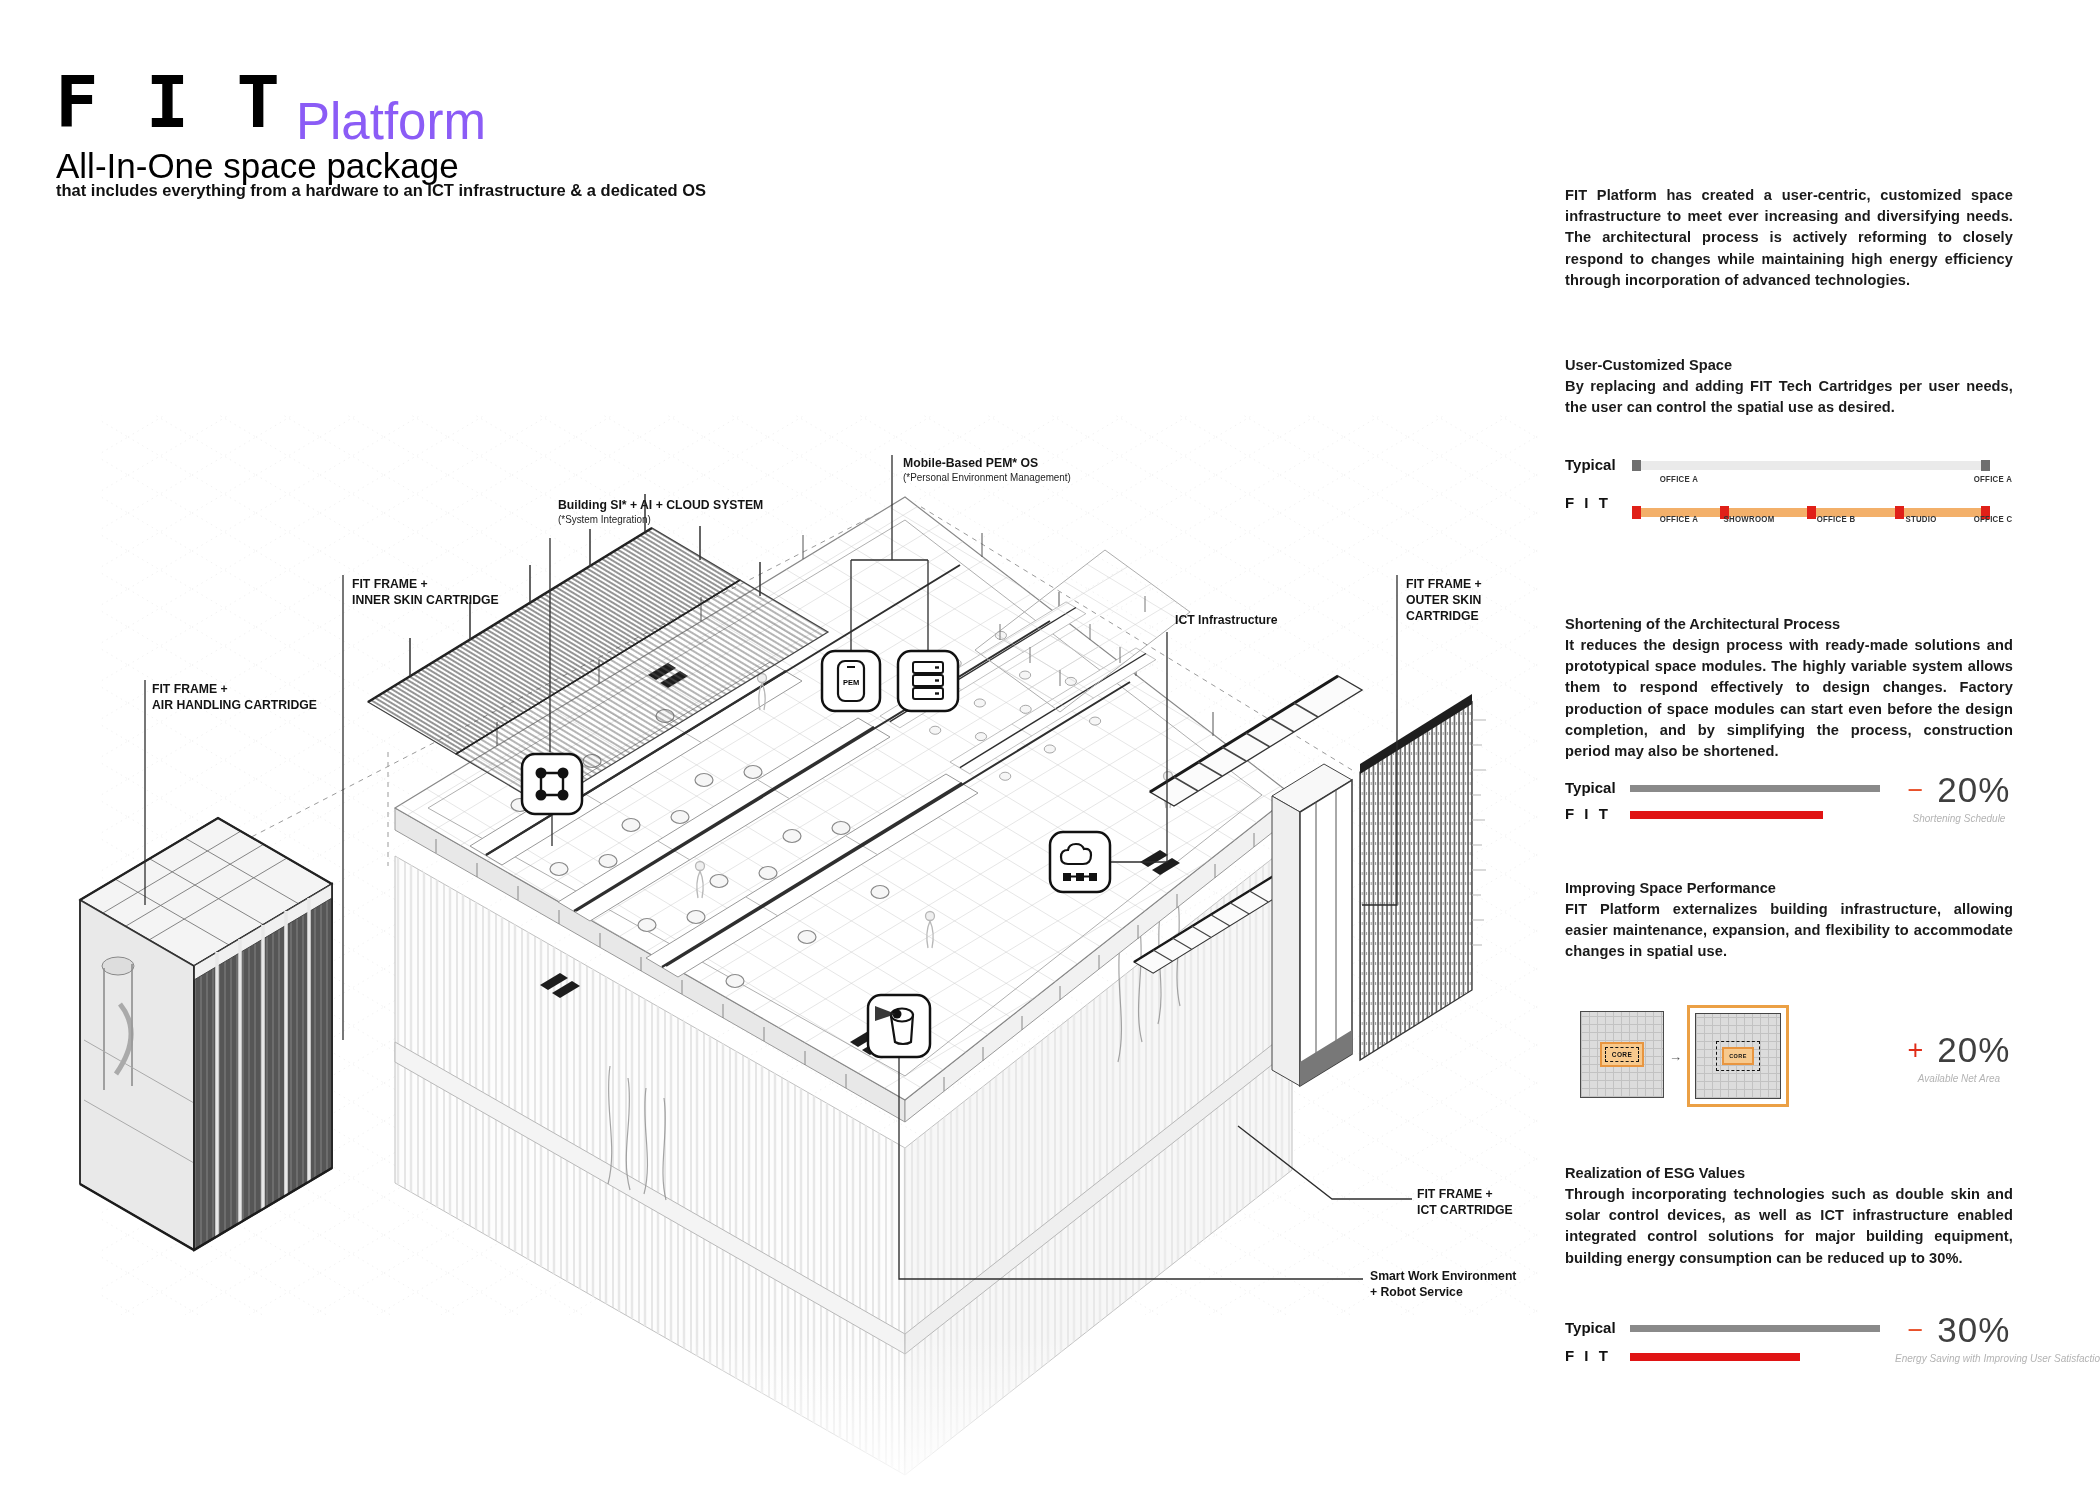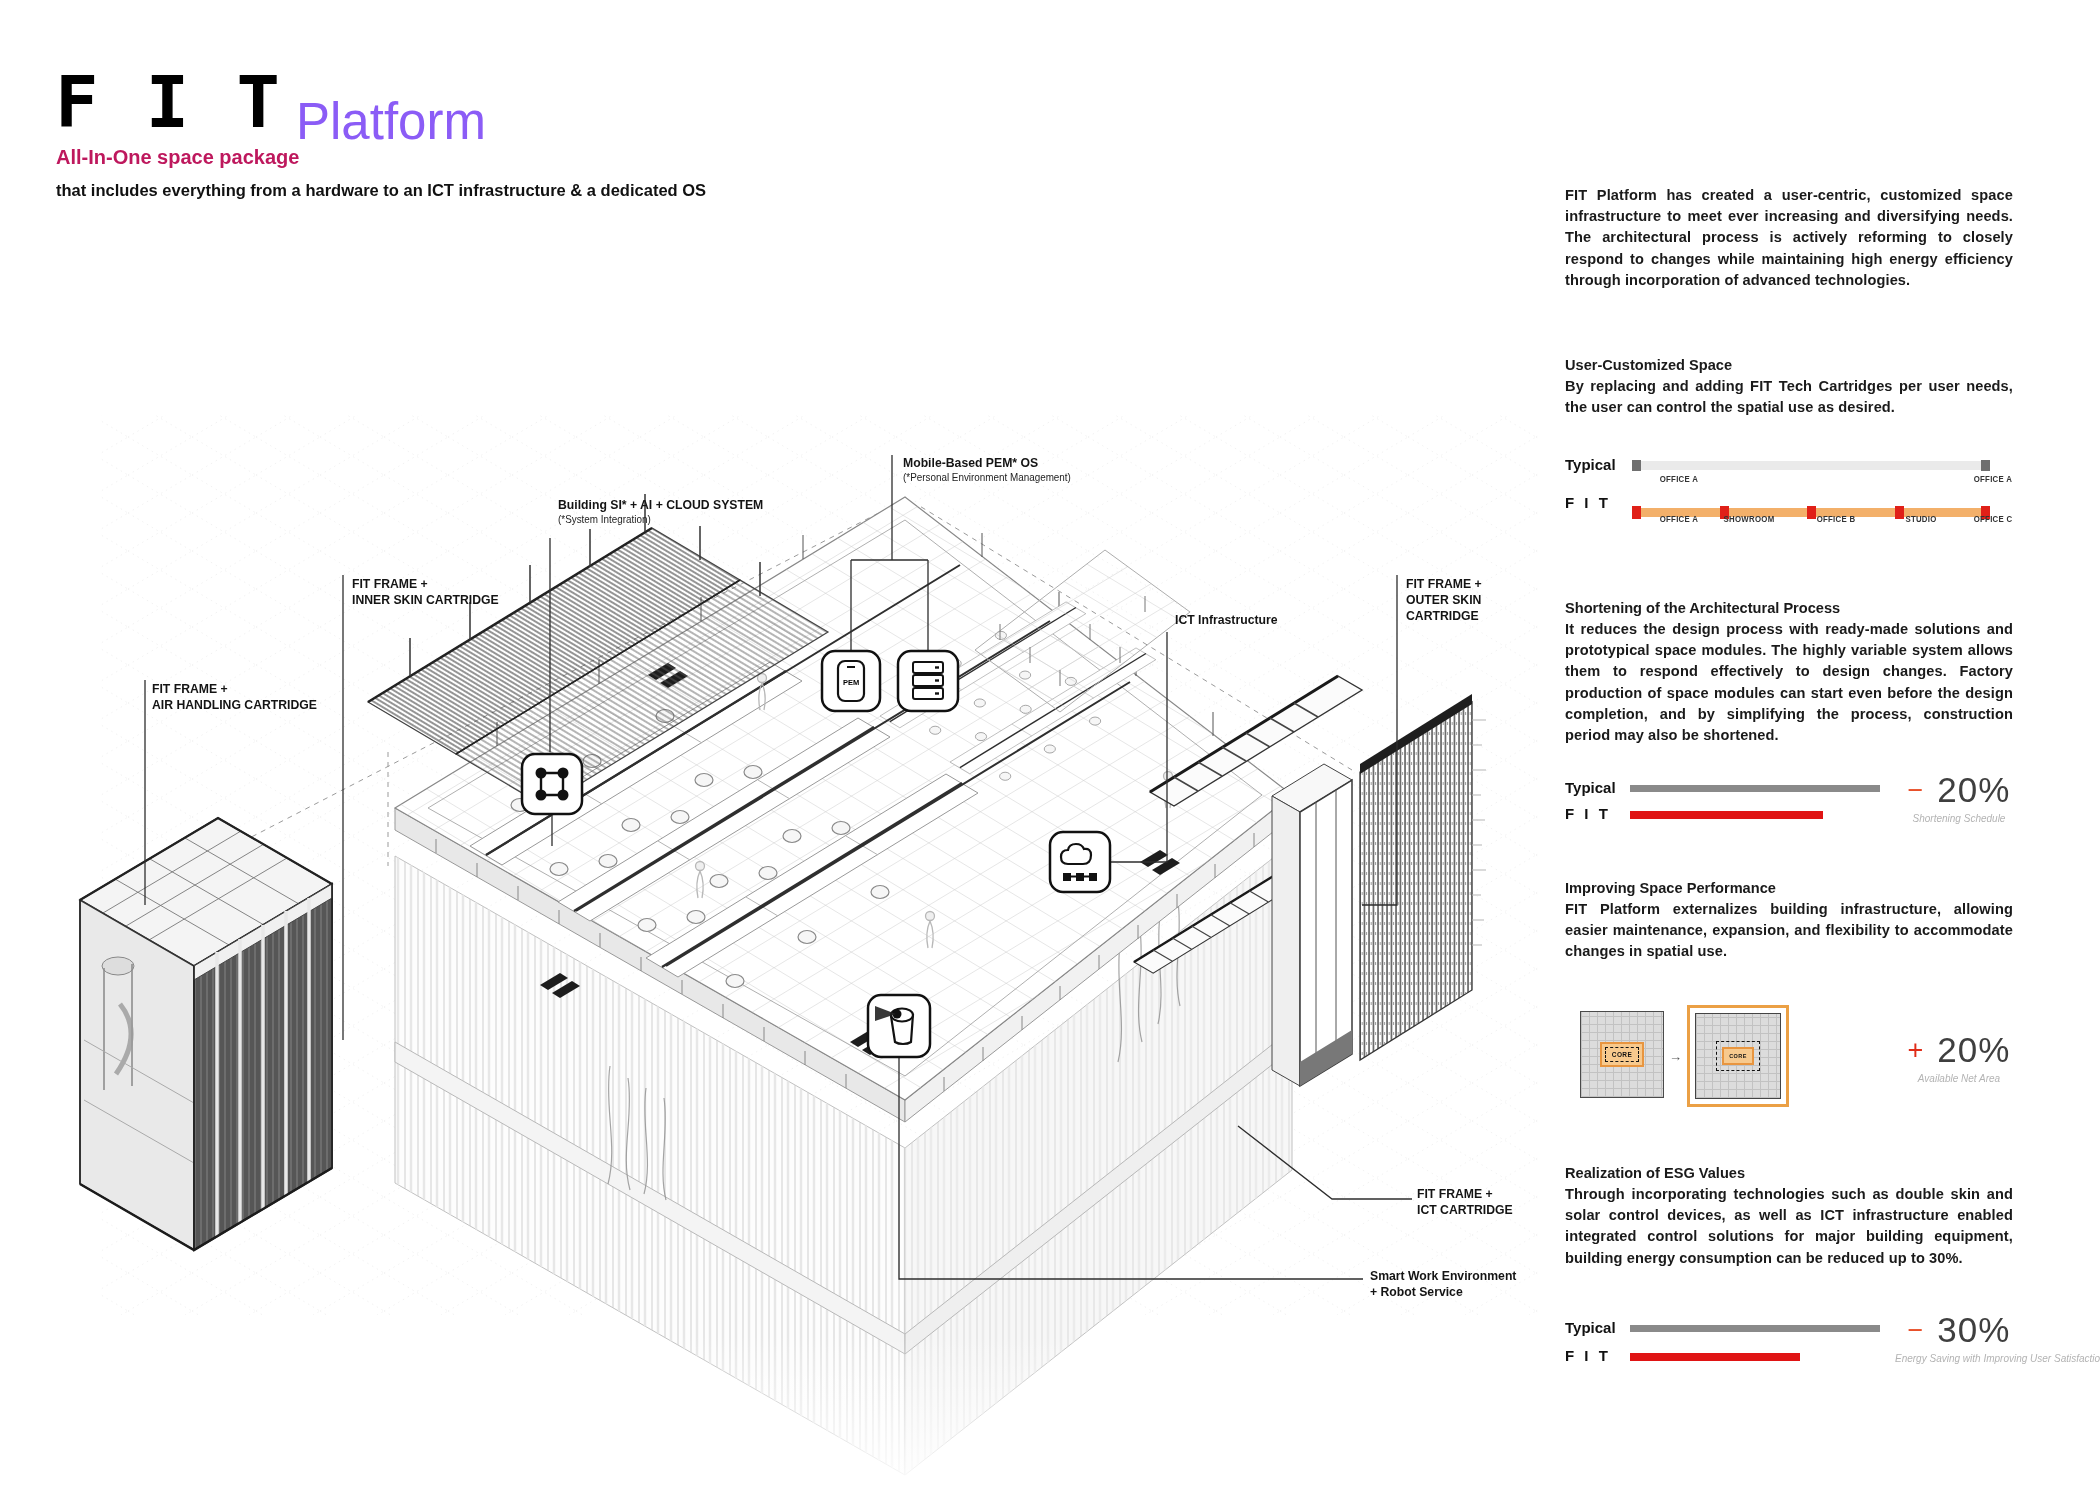--- a/index.html
+++ b/index.html
@@ -4,21 +4,21 @@
 <style>
   html,body{margin:0;padding:0;background:#fff;}
   #page{position:relative;width:2100px;height:1500px;background:#fff;overflow:hidden;
         font-family:"Liberation Sans",sans-serif;color:#111;}
   #art{position:absolute;left:0;top:0;z-index:1;}
   .abs{position:absolute;z-index:3;}
   
   .logo{left:55px;top:66px;font-family:"DejaVu Sans Mono",monospace;font-weight:700;
         font-size:72px;line-height:72px;letter-spacing:2px;color:#000;}
   .logo-title{left:296px;top:92px;font-size:51px;font-weight:400;color:#8b5cf6;}
-  .subtitle{left:56px;top:146px;font-size:20px;font-weight:700;color:#be185d;}
+  .subtitle{left:56px;top:146px;font-size:35px;font-weight:400;color:#000000;}
   .tagline{left:56px;top:181px;font-size:16.5px;font-weight:700;color:#111;}
   
   .dlabel{position:absolute;z-index:3;font-size:13px;line-height:16px;font-weight:700;
           color:#141414;transform:scaleX(.94);transform-origin:0 0;white-space:nowrap;}
   .dsub{font-size:10.5px;font-weight:400;line-height:13px;color:#222;}
   
   .sb{position:absolute;left:1565px;width:448px;z-index:3;color:#1a1a1a;}
   .sb p{margin:0;font-size:14.6px;line-height:21.2px;font-weight:700;letter-spacing:.1px;
         text-align:justify;}
   .sb h3{margin:0;font-size:14.6px;line-height:21px;font-weight:700;}
@@ -356,21 +356,21 @@
   </div>
   <div class="tl-caps" style="top:56px;">
     <span class="tl-cap" style="left:2px;">OFFICE A</span>
     <span class="tl-cap" style="left:93px;transform:translateX(-50%) scaleX(.92);">SHOWROOM</span>
     <span class="tl-cap" style="left:180px;transform:translateX(-50%) scaleX(.92);">OFFICE B</span>
     <span class="tl-cap" style="left:265px;transform:translateX(-50%) scaleX(.92);">STUDIO</span>
     <span class="tl-cap" style="right:0;">OFFICE C</span>
   </div>
 </div>
 
-<div class="sb" style="top:598px;">
+<div class="sb" style="top:614px;">
   <h3>Shortening of the Architectural Process</h3>
   <p>It reduces the design process with ready-made solutions and prototypical space modules. The highly variable system allows them to respond effectively to design changes. Factory production of space modules can start even before the design completion, and by simplifying the process, construction period may also be shortened.</p>
 </div>
 
 <div class="bc" style="top:782px;height:60px;">
   <div class="bc-label" style="top:-3px;">Typical</div>
   <div class="bc-bar" style="top:3px;">
     <div class="bc-typ" style="width: 100%;"></div>
   </div>
   <div class="bc-label" style="top:23px;letter-spacing:3px;">F I T</div>

